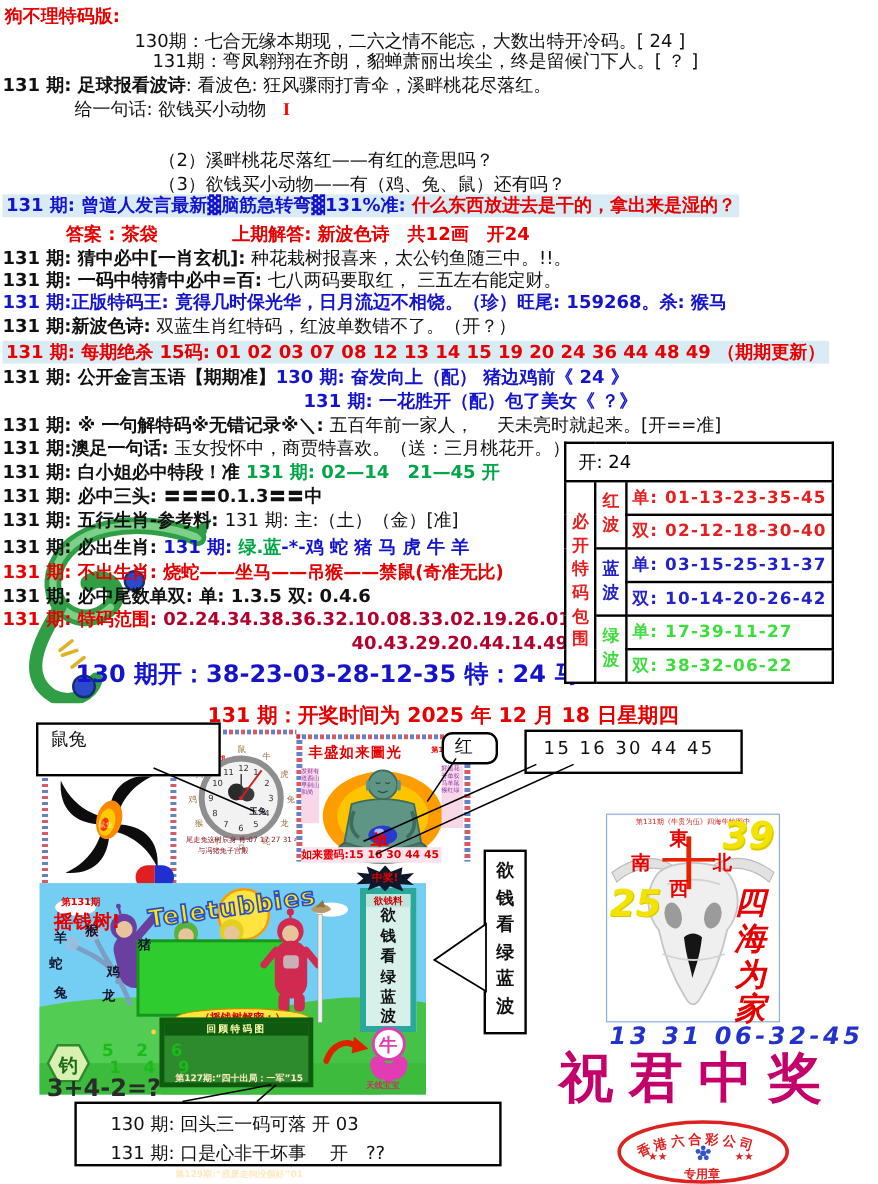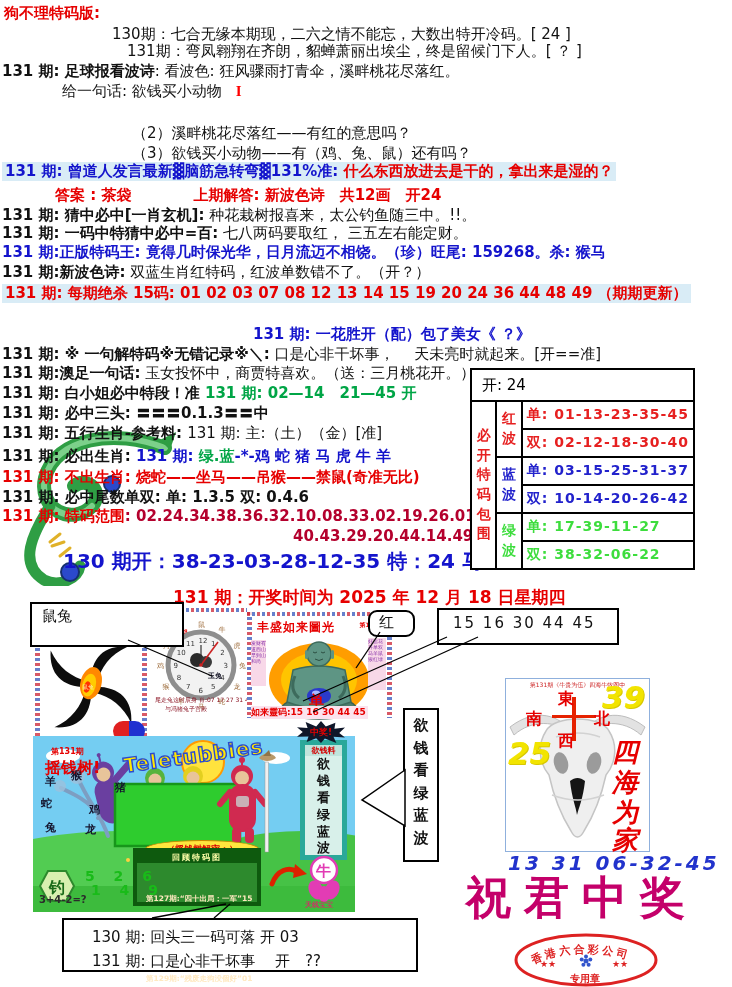--- a/index.html
+++ b/index.html
@@ -53,21 +53,21 @@
   #tt-oval{position:absolute;left:112px;top:104px;width:112px;height:16px;background:#ffe63e;
            border:1px solid #c98800;border-radius:50%;color:#d40000;font-size:9px;font-weight:bold;
            text-align:center;line-height:16px;}
   #tt-panel{position:absolute;left:100px;top:112px;width:128px;height:58px;background:#2d8a2d;
             border:4px solid #0e5a0e;box-sizing:border-box;}
   #tt-panel-title{font-size:8px;color:#ffffaa;text-align:center;font-weight:bold;letter-spacing:2px;background:#0e5a0e;}
   .pline{font-size:7.5px;color:#ffe9c0;line-height:8.2px;white-space:nowrap;padding-left:9px;font-weight:bold;margin-top:32px;}
   #tt-hex{position:absolute;left:6px;top:134px;width:36px;height:32px;}
   #tt-n1{position:absolute;left:52px;top:132px;color:#19bb19;font-weight:bold;font-size:14px;letter-spacing:7px;}
   #tt-n2{position:absolute;left:58px;top:146px;color:#19bb19;font-weight:bold;font-size:14px;letter-spacing:7px;}
-  #tt-formula{position:absolute;left:6px;top:158px;color:#2b2b2b;font-weight:bold;font-size:10px;}
+  #tt-formula{position:absolute;left:6px;top:158px;color:#2b2b2b;font-weight:bold;font-size:20px;}
   #tt-greed{position:absolute;left:267px;top:4px;width:47px;height:120px;background:#d8f0ea;
             border:5px solid #2aa89a;box-sizing:border-box;}
   #tt-greed-h{font-size:8px;color:#d40000;text-align:center;font-weight:bold;background:#bfe4dc;}
   #tt-greed .vert{font-size:13px;font-weight:bold;color:#111;line-height:1.3;}
   #tt-ox{position:absolute;left:270px;top:118px;width:42px;height:48px;}
   #tt-ox-cap{position:absolute;left:272px;top:164px;font-size:7px;color:#cc3366;font-weight:bold;}
   #tt-arrow{position:absolute;left:236px;top:126px;width:38px;height:28px;}
   #burst{position:absolute;left:297px;top:721px;width:48px;height:22px;background:#0f172a;z-index:4;
          clip-path:polygon(50% 0,60% 25%,80% 8%,78% 35%,100% 30%,88% 55%,100% 75%,76% 72%,82% 100%,58% 80%,50% 100%,40% 78%,20% 95%,24% 70%,0 72%,12% 50%,0 28%,22% 32%,18% 5%,40% 25%);
          text-align:center;font-size:9px;font-weight:bold;color:#e60000;line-height:22px;}
@@ -126,22 +126,23 @@
       <div class="line" style="left: 62px; top: 82px;"><span class="k">给一句话:  欲钱买小动物</span><span class="cursor" style="margin-left: 14px;">I</span></div>
       <div class="line" style="left: 132px; top: 124px;"><span class="k">（2）溪畔桃花尽落红——有红的意思吗？</span></div>
       <div class="line" style="left: 132px; top: 144px;"><span class="k">（3）欲钱买小动物——有（鸡、兔、鼠）还有吗？</span></div>
       <div class="line hl" style="left: 2px; top: 162px;"><span class="bb">131 期:  曾道人发言最新▓脑筋急转弯▓131%准:  </span><span class="r">什么东西放进去是干的，拿出来是湿的？</span></div>
       <div class="line" style="left: 55px; top: 186px;"><span class="r">答案 : 茶袋</span><span class="r" style="margin-left: 62px;">上期解答:  新波色诗　共12画　开24</span></div>
       <div class="line" style="left: 2px; top: 206px;"><span class="kb">131 期:  猜中必中[一肖玄机]:</span><span class="k"> 种花栽树报喜来，太公钓鱼随三中。!!。</span></div>
       <div class="line" style="left: 2px; top: 224px;"><span class="kb">131 期:  一码中特猜中必中=百:</span><span class="k"> 七八两码要取红，  三五左右能定财。</span></div>
       <div class="line" style="left: 2px; top: 243px;"><span class="bb">131 期:正版特码王:  竟得几时保光华，日月流迈不相饶。（珍）旺尾:  159268。杀:  猴马</span></div>
       <div class="line" style="left: 2px; top: 263px;"><span class="kb">131 期:新波色诗:</span><span class="k"> 双蓝生肖红特码，红波单数错不了。（开？）</span></div>
       <div class="line hl" style="left: 2px; top: 284px;"><span class="r">131 期:  每期绝杀 15码</span><span class="r">: 01 02 03 07 08 12 13 14 15 19 20 24 36 44 48 49  （期期更新）</span></div>
+      <div class="line" style="left: 2px; top: 305px;"><span class="kb">131 期:  公开金言玉语【期期准】</span><span class="bb">130 期:  奋发向上（配）  猪边鸡前《 24 》</span></div>
       <div class="line" style="left: 253px; top: 325px;"><span class="bb">131 期:  一花胜开（配）包了美女《  ？》</span></div>
-      <div class="line" style="left: 2px; top: 345px;"><span class="kb">131 期:  ※ 一句解特码※无错记录※＼:</span><span class="k"> 口是心非干坏事，　 天未亮时就起来。[开==准]</span></div>
+      <div class="line" style="left: 2px; top: 345px;"><span class="kb">131 期:  ※ 一句解特码※无错记录※＼:</span><span class="k"> 五百年前一家人，　 天未亮时就起来。[开==准]</span></div>
       <div class="line" style="left: 2px; top: 364px;"><span class="kb">131 期:澳足一句话:</span><span class="k"> 玉女投怀中，商贾特喜欢。（送：三月桃花开。）</span></div>
       <div class="line" style="left: 2px; top: 384px;"><span class="kb">131 期:  白小姐必中特段！准 </span><span class="gb">131 期: 02—14　21—45 开</span></div>
       <div class="line" style="left: 2px; top: 404px;"><span class="kb">131 期:  必中三头:  〓〓〓0.1.3〓〓中</span></div>
       <div class="line" style="left: 2px; top: 424px;"><span class="kb">131 期:  五行生肖-参考料: </span><span class="k">131 期:  主:（土）（金）[准]</span></div>
       <div class="line" style="left: 2px; top: 447px;"><span class="kb">131 期:  必出生肖: </span><span class="bb">131 期:  </span><span class="gb">绿.蓝</span><span class="bb">-*-鸡 蛇 猪 马 虎 牛 羊</span></div>
       <div class="line" style="left: 2px; top: 468px;"><span class="r">131 期:  不出生肖: 烧蛇——坐马——吊猴——禁鼠(奇准无比)</span></div>
       <div class="line" style="left: 2px; top: 488px;"><span class="kb">131 期:  必中尾数单双:  单:  1.3.5 双:  0.4.6</span></div>
       <div class="line" style="left: 2px; top: 507px;"><span class="r">131 期:  特码范围</span><span class="drb">: 02.24.34.38.36.32.10.08.33.02.19.26.01</span></div>
       <div class="line" style="left: 293px; top: 527px;"><span class="drb">40.43.29.20.44.14.49.48.03.23.25.06.13</span></div>
       <div class="line" style="left: 63px; top: 549px; font-size: 20px;"><span class="bb">130 期开：38-23-03-28-12-35 特：24  马</span></div>

